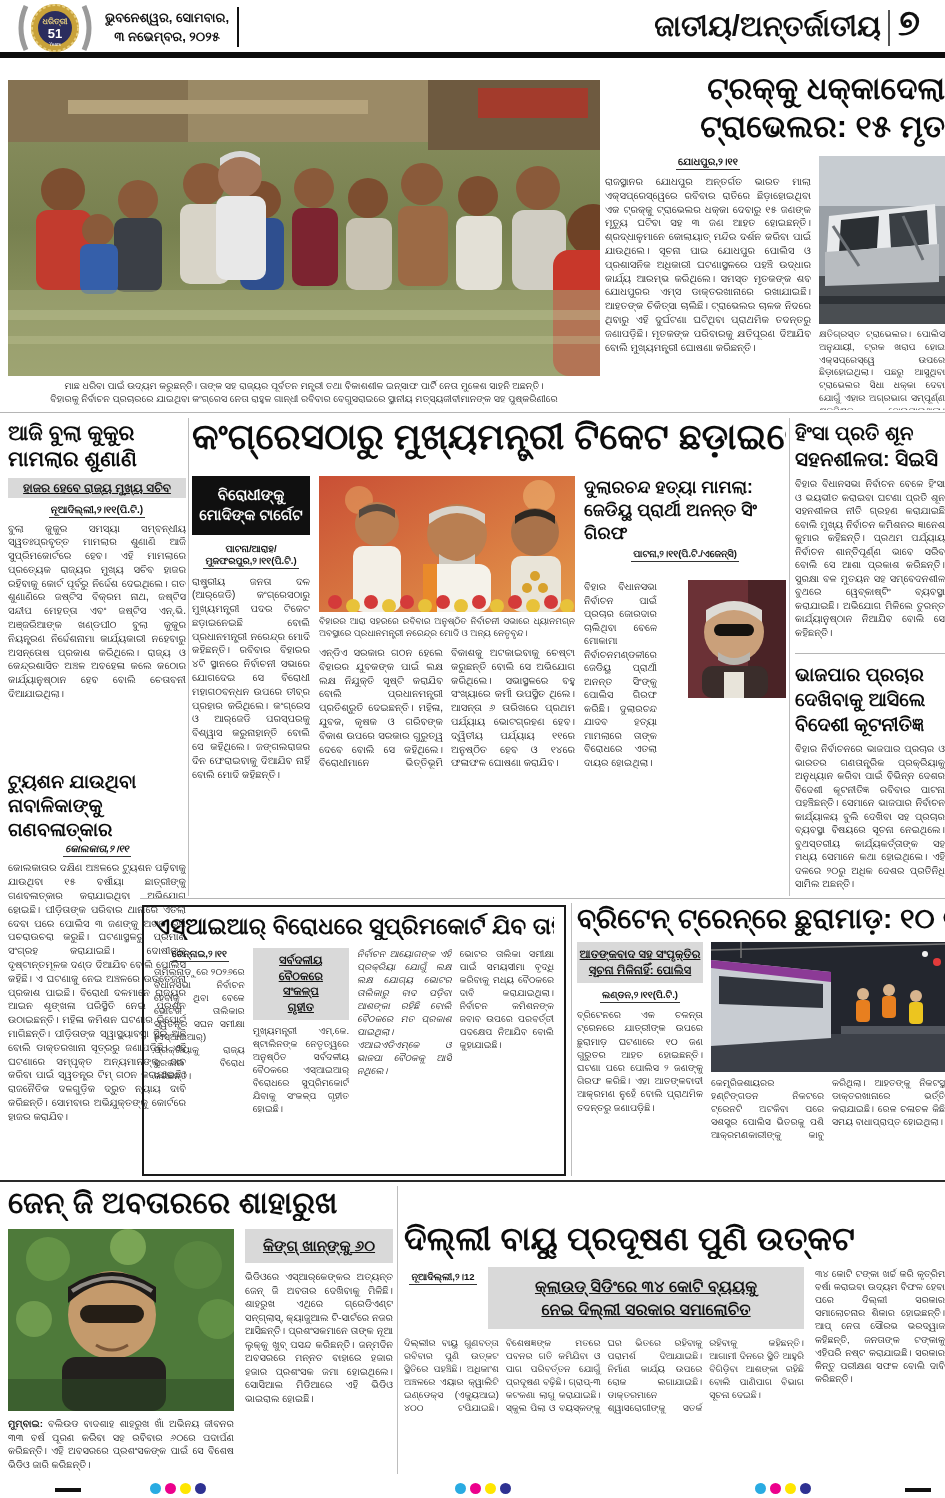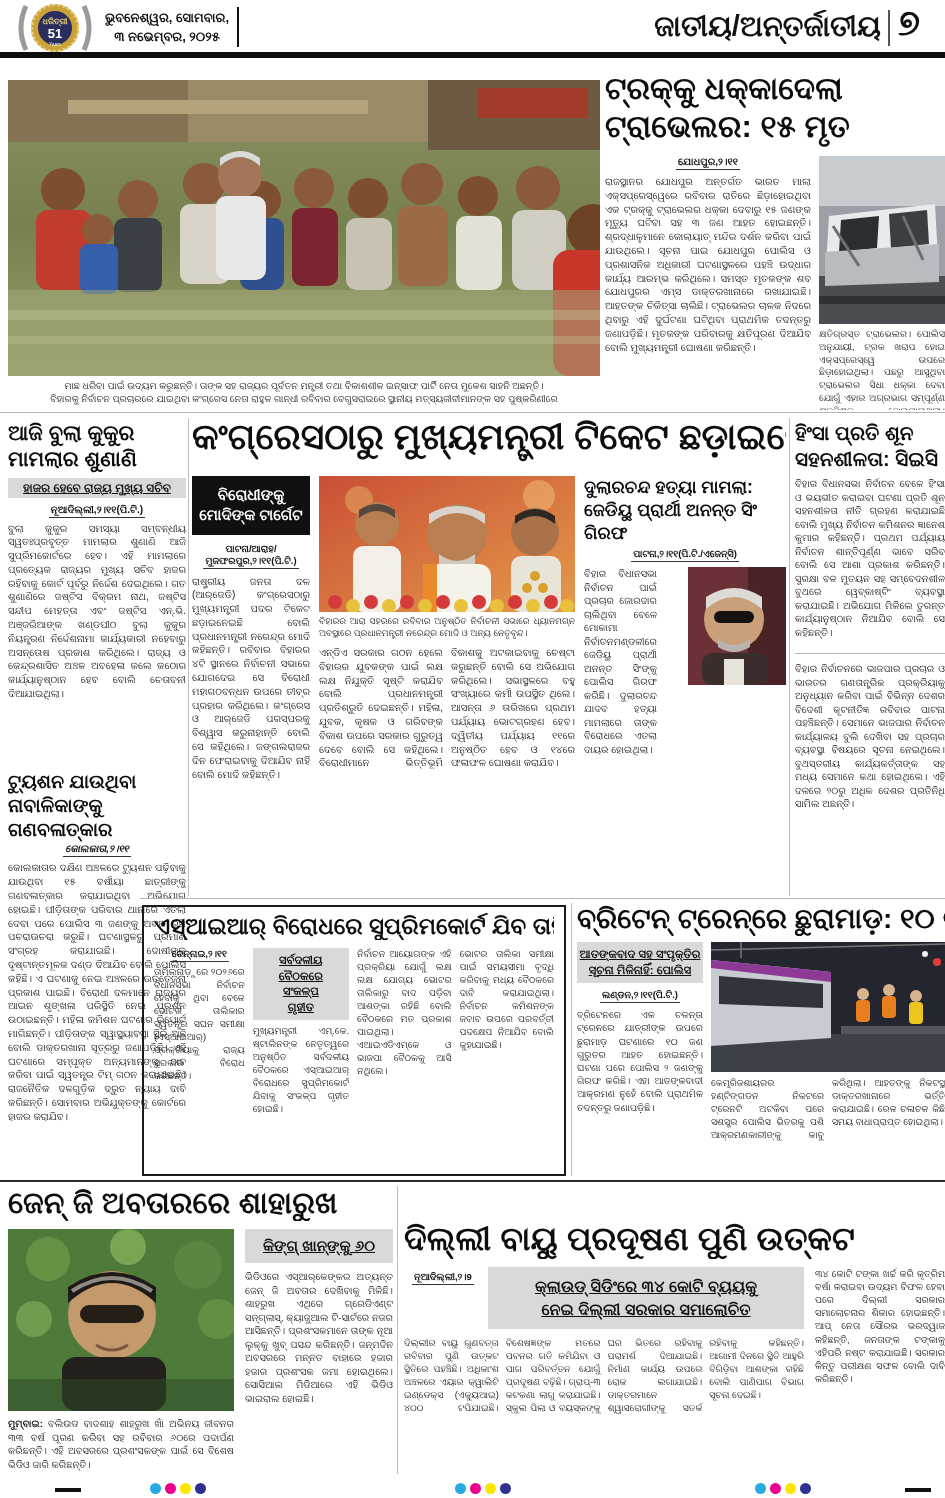--- a/index.html
+++ b/index.html
@@ -100,21 +100,21 @@
       <rect y="256" width="592" height="8" fill="#c2c599" opacity="0.35"></rect>
     </svg>
   </div>
   <div class="abs caption" style="left:8px;top:380px;width:592px;text-align:center;">
     <div>ମାଛ ଧରିବା ପାଇଁ ଉଦ୍ୟମ କରୁଛନ୍ତି। ତାଙ୍କ ସହ ରାଜ୍ୟର ପୂର୍ବତନ ମନ୍ତ୍ରୀ ତଥା ବିକାଶଶୀଳ ଇନ୍ସାଫ ପାର୍ଟି ନେତା ମୁକେଶ ସାହନି ଅଛନ୍ତି।</div>
     <div>ବିହାରକୁ ନିର୍ବାଚନ ପ୍ରଚାରରେ ଯାଇଥିବା କଂଗ୍ରେସ ନେତା ରାହୁଳ ଗାନ୍ଧୀ ରବିବାର ବେଗୁସରାଇରେ ସ୍ଥାନୀୟ ମତ୍ସ୍ୟଜୀବୀମାନଙ୍କ ସହ ପୁଷ୍କରିଣୀରେ</div>
   </div>
   <div class="abs hline" style="left:0;top:412px;width:945px;"></div>
 
   <div class="abs" style="left:605px;top:70px;width:340px;height:340px;overflow:hidden;">
-    <h1 style="font-size:31px;line-height:1.22;height:80px;overflow:hidden;">ଟ୍ରକ୍‌କୁ ଧକ୍କାଦେଲା ଟ୍ରାଭେଲର: ୧୫ ମୃତ</h1>
+    <h1 style="font-size:31px;line-height:1.22;height:80px;overflow:hidden;text-align:right;">ଟ୍ରକ୍‌କୁ ଧକ୍କାଦେଲା ଟ୍ରାଭେଲର: ୧୫ ମୃତ</h1>
     <div style="display:flex;margin-top:6px;">
       <div style="width:206px;">
         <div class="dateline"><span class="inner">ଯୋଧପୁର,୨।୧୧</span></div>
         <div class="bodytxt just" style="margin-top:5px;height:218px;">ରାଜସ୍ଥାନର ଯୋଧପୁର ଅନ୍ତର୍ଗତ ଭାରତ ମାଲା ଏକ୍ସପ୍ରେସ୍‌ୱେରେ ରବିବାର ରାତିରେ ଛିଡ଼ାହୋଇଥିବା ଏକ ଟ୍ରକ୍କୁ ଟ୍ରାଭେଲର ଧକ୍କା ଦେବାରୁ ୧୫ ଜଣଙ୍କ ମୃତ୍ୟୁ ଘଟିବା ସହ ୩ ଜଣ ଆହତ ହୋଇଛନ୍ତି। ଶ୍ରଦ୍ଧାଳୁମାନେ କୋଲାୟାତ୍ ମନ୍ଦିର ଦର୍ଶନ କରିବା ପାଇଁ ଯାଉଥିଲେ। ସୂଚନା ପାଇ ଯୋଧପୁର ପୋଲିସ ଓ ପ୍ରଶାସନିକ ଅଧିକାରୀ ଘଟଣାସ୍ଥଳରେ ପହଞ୍ଚି ଉଦ୍ଧାର କାର୍ଯ୍ୟ ଆରମ୍ଭ କରିଥିଲେ। ସମସ୍ତ ମୃତକଙ୍କ ଶବ ଯୋଧପୁରର ଏମ୍ସ ଡାକ୍ତରଖାନାରେ ରଖାଯାଇଛି। ଆହତଙ୍କ ଚିକିତ୍ସା ଚାଲିଛି। ଟ୍ରାଭେଲର ଚାଳକ ନିଦରେ ଥିବାରୁ ଏହି ଦୁର୍ଘଟଣା ଘଟିଥିବା ପ୍ରାଥମିକ ତଦନ୍ତରୁ ଜଣାପଡ଼ିଛି। ମୃତକଙ୍କ ପରିବାରକୁ କ୍ଷତିପୂରଣ ଦିଆଯିବ ବୋଲି ମୁଖ୍ୟମନ୍ତ୍ରୀ ଘୋଷଣା କରିଛନ୍ତି।</div>
       </div>
       <div style="width:126px;margin-left:8px;">
         <svg width="126" height="168" viewBox="0 0 126 168">
           <rect width="126" height="168" fill="#9aa0a6"></rect>
           <rect width="126" height="50" fill="#c7ccd1"></rect>
           <rect y="120" width="126" height="48" fill="#4a4e52"></rect>
@@ -209,21 +209,21 @@
             <circle cx="232" cy="126" r="7" fill="#d43a3a"></circle>
               <circle cx="248" cy="130" r="7" fill="#e8c23a"></circle>
           </g>
         </svg>
         <div class="caption just" style="font-size:9px;margin-top:3px;height:26px;overflow:hidden;">ବିହାରର ଆରା ସହରରେ ରବିବାର ଅନୁଷ୍ଠିତ ନିର୍ବାଚନୀ ସଭାରେ ଧ୍ୟାନମଗ୍ନ ଅବସ୍ଥାରେ ପ୍ରଧାନମନ୍ତ୍ରୀ ନରେନ୍ଦ୍ର ମୋଦି ଓ ଅନ୍ୟ ନେତୃବୃନ୍ଦ।</div>
         <div class="bodytxt just cols2" style="margin-top:5px;height:258px;">ଏନ୍‌ଡିଏ ସରକାର ଗଠନ ହେଲେ ବିହାରର ଯୁବକଙ୍କ ପାଇଁ ଲକ୍ଷ ଲକ୍ଷ ନିଯୁକ୍ତି ସୃଷ୍ଟି କରାଯିବ ବୋଲି ପ୍ରଧାନମନ୍ତ୍ରୀ ପ୍ରତିଶ୍ରୁତି ଦେଇଛନ୍ତି। ମହିଳା, ଯୁବକ, କୃଷକ ଓ ଗରିବଙ୍କ ବିକାଶ ଉପରେ ସରକାର ଗୁରୁତ୍ୱ ଦେବେ ବୋଲି ସେ କହିଥିଲେ। ବିରୋଧୀମାନେ ଭିତ୍ତିଭୂମି ବିକାଶକୁ ଅଟକାଇବାକୁ ଚେଷ୍ଟା କରୁଛନ୍ତି ବୋଲି ସେ ଅଭିଯୋଗ କରିଥିଲେ। ସଭାସ୍ଥଳରେ ବହୁ ସଂଖ୍ୟାରେ କର୍ମୀ ଉପସ୍ଥିତ ଥିଲେ। ଆସନ୍ତା ୬ ତାରିଖରେ ପ୍ରଥମ ପର୍ଯ୍ୟାୟ ଭୋଟଗ୍ରହଣ ହେବ। ଦ୍ୱିତୀୟ ପର୍ଯ୍ୟାୟ ୧୧ରେ ଅନୁଷ୍ଠିତ ହେବ ଓ ୧୪ରେ ଫଳାଫଳ ଘୋଷଣା କରାଯିବ।</div>
       </div>
       <div style="width:202px;margin-left:9px;">
         <h3 style="font-size:17.5px;line-height:1.3;height:70px;overflow:hidden;">ଦୁଲାରଚନ୍ଦ ହତ୍ୟା ମାମଲା: ଜେଡିୟୁ ପ୍ରାର୍ଥୀ ଅନନ୍ତ ସିଂ ଗିରଫ</h3>
         <div class="dateline" style="font-size:9.5px;margin-top:2px;"><span class="inner">ପାଟନା,୨।୧୧(ପି.ଟି./ଏଜେନ୍ସି)</span></div>
-        <div style="display:flex;margin-top:5px;gap:23px;">
+        <div style="display:flex;margin-top:18px;gap:23px;">
           <div class="bodytxt just" style="width:96px;height:290px;font-size:9.8px;">ବିହାର ବିଧାନସଭା ନିର୍ବାଚନ ପାଇଁ ପ୍ରଚାର ଜୋରଦାର ଚାଲିଥିବା ବେଳେ ମୋକାମା ନିର୍ବାଚନମଣ୍ଡଳୀରେ ଜେଡିୟୁ ପ୍ରାର୍ଥୀ ଅନନ୍ତ ସିଂଙ୍କୁ ପୋଲିସ ଗିରଫ କରିଛି। ଦୁଲାରଚନ୍ଦ ଯାଦବ ହତ୍ୟା ମାମଲାରେ ତାଙ୍କ ବିରୋଧରେ ଏତଲା ଦାୟର ହୋଇଥିଲା।</div>
           <div style="width:98px;margin-left:8px;">
             <svg width="98" height="118" viewBox="0 0 98 118">
               <rect width="98" height="118" fill="#6b3136"></rect>
               <rect x="60" y="0" width="38" height="118" fill="#4a2326"></rect>
               <circle cx="46" cy="52" r="30" fill="#caa07a"></circle>
               <path d="M18 42 q28 -24 56 0 l0 -12 q-28 -18 -56 0 z" fill="#dddbd6"></path>
               <rect x="26" y="44" width="40" height="12" rx="6" fill="#15120f"></rect>
               <path d="M30 72 q16 12 32 0 l0 8 q-16 10 -32 0 z" fill="#b9b5ae"></path>
               <rect x="14" y="86" width="66" height="32" rx="10" fill="#3a2d2b"></rect>
@@ -236,41 +236,42 @@
   </div>
   <div class="abs vline" style="left:789px;top:418px;height:478px;"></div>
 
   <div class="abs" style="left:795px;top:420px;width:150px;height:476px;overflow:hidden;">
     <div>
       <h3 style="font-size:20px;line-height:1.3;">ହିଂସା ପ୍ରତି ଶୂନ ସହନଶୀଳତା: ସିଇସି</h3>
       <div class="bodytxt just" style="font-size:9.8px;margin-top:5px;height:168px;">ବିହାର ବିଧାନସଭା ନିର୍ବାଚନ ବେଳେ ହିଂସା ଓ ଭୟଭୀତ କରାଇବା ଘଟଣା ପ୍ରତି ଶୂନ ସହନଶୀଳତା ନୀତି ଗ୍ରହଣ କରାଯାଇଛି ବୋଲି ମୁଖ୍ୟ ନିର୍ବାଚନ କମିଶନର ଜ୍ଞାନେଶ କୁମାର କହିଛନ୍ତି। ପ୍ରଥମ ପର୍ଯ୍ୟାୟ ନିର୍ବାଚନ ଶାନ୍ତିପୂର୍ଣ୍ଣ ଭାବେ ସରିବ ବୋଲି ସେ ଆଶା ପ୍ରକାଶ କରିଛନ୍ତି। ସୁରକ୍ଷା ବଳ ମୁତୟନ ସହ ସମ୍ବେଦନଶୀଳ ବୁଥରେ ୱେବ୍‌କାଷ୍ଟିଂ ବ୍ୟବସ୍ଥା କରାଯାଇଛି। ଅଭିଯୋଗ ମିଳିଲେ ତୁରନ୍ତ କାର୍ଯ୍ୟାନୁଷ୍ଠାନ ନିଆଯିବ ବୋଲି ସେ କହିଛନ୍ତି।</div>
     </div>
     <div class="hline" style="margin:8px 0;"></div>
     <div>
+      <h3 style="font-size:19px;line-height:1.32;">ଭାଜପାର ପ୍ରଚାର ଦେଖିବାକୁ ଆସିଲେ ବିଦେଶୀ କୂଟନୀତିଜ୍ଞ</h3>
       <div class="bodytxt just" style="font-size:9.8px;margin-top:5px;height:168px;">ବିହାର ନିର୍ବାଚନରେ ଭାଜପାର ପ୍ରଚାର ଓ ଭାରତର ଗଣତାନ୍ତ୍ରିକ ପ୍ରକ୍ରିୟାକୁ ଅନୁଧ୍ୟାନ କରିବା ପାଇଁ ବିଭିନ୍ନ ଦେଶର ବିଦେଶୀ କୂଟନୀତିଜ୍ଞ ରବିବାର ପାଟନା ପହଞ୍ଚିଛନ୍ତି। ସେମାନେ ଭାଜପାର ନିର୍ବାଚନ କାର୍ଯ୍ୟାଳୟ ବୁଲି ଦେଖିବା ସହ ପ୍ରଚାର ବ୍ୟବସ୍ଥା ବିଷୟରେ ସୂଚନା ନେଇଥିଲେ। ବୁଥସ୍ତରୀୟ କାର୍ଯ୍ୟକର୍ତ୍ତାଙ୍କ ସହ ମଧ୍ୟ ସେମାନେ କଥା ହୋଇଥିଲେ। ଏହି ଦଳରେ ୨୦ରୁ ଅଧିକ ଦେଶର ପ୍ରତିନିଧି ସାମିଲ ଅଛନ୍ତି।</div>
     </div>
   </div>
 
   <div class="abs hline" style="left:140px;top:898px;width:805px;"></div>
 
   <div class="abs" style="left:142px;top:905px;width:424px;height:271px;border:2px solid #1a1a1a;box-sizing:border-box;padding:6px 10px;overflow:hidden;">
     <h2 class="nowrap" style="font-size:23px;text-align:center;">ଏସ୍‌ଆଇଆର୍ ବିରୋଧରେ ସୁପ୍ରିମକୋର୍ଟ ଯିବ ତାମିଲନାଡୁ</h2>
     <div style="display:flex;gap:8px;margin-top:8px;">
       <div style="width:94px;">
         <div class="dateline" style="font-size:9.5px;"><span class="inner">ଚେନ୍ନାଇ,୨।୧୧</span></div>
         <div class="bodytxt just" style="font-size:9.4px;margin-top:4px;height:188px;">ତାମିଲନାଡ଼ୁରେ ୨୦୨୬ରେ ବିଧାନସଭା ନିର୍ବାଚନ ହେବାକୁ ଥିବା ବେଳେ ଭୋଟର ତାଲିକାର ସ୍ୱତନ୍ତ୍ର ସଘନ ସମୀକ୍ଷା (ଏସ୍‌ଆଇଆର୍) ପ୍ରକ୍ରିୟାକୁ ରାଜ୍ୟ ସରକାର ବିରୋଧ କରିଛନ୍ତି।</div>
       </div>
       <div style="width:100px;">
         <div class="graybox" style="font-size:11.5px;line-height:1.35;padding:5px 19px;">
           <div>ସର୍ବଦଳୀୟ ବୈଠକରେ</div>
           <div>ସଂକଳ୍ପ ଗୃହୀତ</div>
         </div>
         <div class="bodytxt just" style="font-size:9.4px;margin-top:5px;height:150px;">ମୁଖ୍ୟମନ୍ତ୍ରୀ ଏମ୍.କେ. ଷ୍ଟାଲିନଙ୍କ ନେତୃତ୍ୱରେ ଅନୁଷ୍ଠିତ ସର୍ବଦଳୀୟ ବୈଠକରେ ଏସ୍‌ଆଇଆର୍ ବିରୋଧରେ ସୁପ୍ରିମକୋର୍ଟ ଯିବାକୁ ସଂକଳ୍ପ ଗୃହୀତ ହୋଇଛି।</div>
       </div>
-      <div class="bodytxt just" style="width:98px;font-size:9.4px;height:206px;">ନିର୍ବାଚନ ଆୟୋଗଙ୍କ ଏହି ପ୍ରକ୍ରିୟା ଯୋଗୁଁ ଲକ୍ଷ ଲକ୍ଷ ଯୋଗ୍ୟ ଭୋଟର ତାଲିକାରୁ ବାଦ ପଡ଼ିବା ଆଶଙ୍କା ରହିଛି ବୋଲି ବୈଠକରେ ମତ ପ୍ରକାଶ ପାଇଥିଲା। ଏଆଇଏଡିଏମ୍‌କେ ଓ ଭାଜପା ବୈଠକକୁ ଆସି ନଥିଲେ।</div>
+      <div class="bodytxt just" style="width:98px;font-size:9.4px;height:206px;font-style:italic;">ନିର୍ବାଚନ ଆୟୋଗଙ୍କ ଏହି ପ୍ରକ୍ରିୟା ଯୋଗୁଁ ଲକ୍ଷ ଲକ୍ଷ ଯୋଗ୍ୟ ଭୋଟର ତାଲିକାରୁ ବାଦ ପଡ଼ିବା ଆଶଙ୍କା ରହିଛି ବୋଲି ବୈଠକରେ ମତ ପ୍ରକାଶ ପାଇଥିଲା। ଏଆଇଏଡିଏମ୍‌କେ ଓ ଭାଜପା ବୈଠକକୁ ଆସି ନଥିଲେ।</div>
       <div class="bodytxt just" style="width:98px;font-size:9.4px;height:206px;">ଭୋଟର ତାଲିକା ସମୀକ୍ଷା ପାଇଁ ସମୟସୀମା ବୃଦ୍ଧି କରିବାକୁ ମଧ୍ୟ ବୈଠକରେ ଦାବି କରାଯାଇଥିଲା। ନିର୍ବାଚନ କମିଶନଙ୍କ ଜବାବ ଉପରେ ପରବର୍ତ୍ତୀ ପଦକ୍ଷେପ ନିଆଯିବ ବୋଲି କୁହାଯାଇଛି।</div>
     </div>
   </div>
   <div class="abs vline" style="left:571px;top:903px;height:273px;"></div>
 
   <div class="abs" style="left:577px;top:903px;width:368px;height:273px;overflow:hidden;">
     <h2 class="nowrap" style="font-size:28px;">ବ୍ରିଟେନ୍ ଟ୍ରେନ୍‌ରେ ଛୁରାମାଡ଼: ୧୦ ଗୁରୁତର</h2>
     <div style="display:flex;margin-top:6px;">
       <div style="width:126px;">
         <div class="graybox" style="font-size:11.5px;line-height:1.35;padding:5px 2px;">
@@ -341,21 +342,21 @@
       </div>
     </div>
   </div>
   <div class="abs vline" style="left:397px;top:1186px;height:288px;"></div>
 
   <div class="abs" style="left:404px;top:1220px;width:541px;height:294px;overflow:hidden;">
     <h2 class="nowrap" style="font-size:33px;">ଦିଲ୍ଲୀ ବାୟୁ ପ୍ରଦୂଷଣ ପୁଣି ଉତ୍କଟ</h2>
     <div style="display:flex;margin-top:8px;">
       <div style="width:400px;">
         <div style="display:flex;align-items:flex-start;">
-          <div class="dateline" style="width:78px;font-size:9.5px;margin-top:4px;"><span class="inner">ନୂଆଦିଲ୍ଲୀ,୨।9</span></div>
+          <div class="dateline" style="width:78px;font-size:9.5px;margin-top:4px;"><span class="inner">ନୂଆଦିଲ୍ଲୀ,୨।12</span></div>
           <div class="graybox" style="flex:1;margin-left:6px;font-size:16px;line-height:1.45;padding:8px 4px;">
             <div>କ୍ଲାଉଡ୍ ସିଡିଂରେ ୩୪ କୋଟି ବ୍ୟୟକୁ</div>
             <div>ନେଇ ଦିଲ୍ଲୀ ସରକାର ସମାଲୋଚିତ</div>
           </div>
         </div>
         <div class="bodytxt just cols4" style="font-size:9.3px;margin-top:8px;height:150px;">ଦିଲ୍ଲୀର ବାୟୁ ଗୁଣବତ୍ତା ରବିବାର ପୁଣି ଉତ୍କଟ ସ୍ଥିତିରେ ପହଞ୍ଚିଛି। ଅଧିକାଂଶ ଅଞ୍ଚଳରେ ଏୟାର କ୍ୱାଲିଟି ଇଣ୍ଡେକ୍ସ (ଏକ୍ୟୁଆଇ) ୪୦୦ ଟପିଯାଇଛି। ବିଶେଷଜ୍ଞଙ୍କ ମତରେ ପବନର ଗତି କମିଯିବା ଓ ପାଗ ପରିବର୍ତ୍ତନ ଯୋଗୁଁ ପ୍ରଦୂଷଣ ବଢ଼ିଛି। ଗ୍ରାପ୍-୩ କଟକଣା ଲାଗୁ କରାଯାଇଛି। ସ୍କୁଲ ପିଲା ଓ ବୟସ୍କଙ୍କୁ ଘର ଭିତରେ ରହିବାକୁ ପରାମର୍ଶ ଦିଆଯାଇଛି। ନିର୍ମାଣ କାର୍ଯ୍ୟ ଉପରେ ରୋକ ଲଗାଯାଇଛି। ଡାକ୍ତରମାନେ ଶ୍ୱାସରୋଗୀଙ୍କୁ ସତର୍କ ରହିବାକୁ କହିଛନ୍ତି। ଆଗାମୀ ଦିନରେ ସ୍ଥିତି ଆହୁରି ବିଗିଡ଼ିବା ଆଶଙ୍କା ରହିଛି ବୋଲି ପାଣିପାଗ ବିଭାଗ ସୂଚନା ଦେଇଛି।</div>
       </div>
       <div style="width:130px;margin-left:11px;">
         <div class="bodytxt just" style="font-size:9.5px;height:236px;">୩୪ କୋଟି ଟଙ୍କା ଖର୍ଚ୍ଚ କରି କୃତ୍ରିମ ବର୍ଷା କରାଇବା ଉଦ୍ୟମ ବିଫଳ ହେବା ପରେ ଦିଲ୍ଲୀ ସରକାର ସମାଲୋଚନାର ଶିକାର ହୋଇଛନ୍ତି। ଆପ୍ ନେତା ସୌରଭ ଭରଦ୍ୱାଜ କହିଛନ୍ତି, ଜନତାଙ୍କ ଟଙ୍କାକୁ ଏହିପରି ନଷ୍ଟ କରାଯାଇଛି। ସରକାର କିନ୍ତୁ ପରୀକ୍ଷଣ ସଫଳ ବୋଲି ଦାବି କରିଛନ୍ତି।</div>
       </div>

